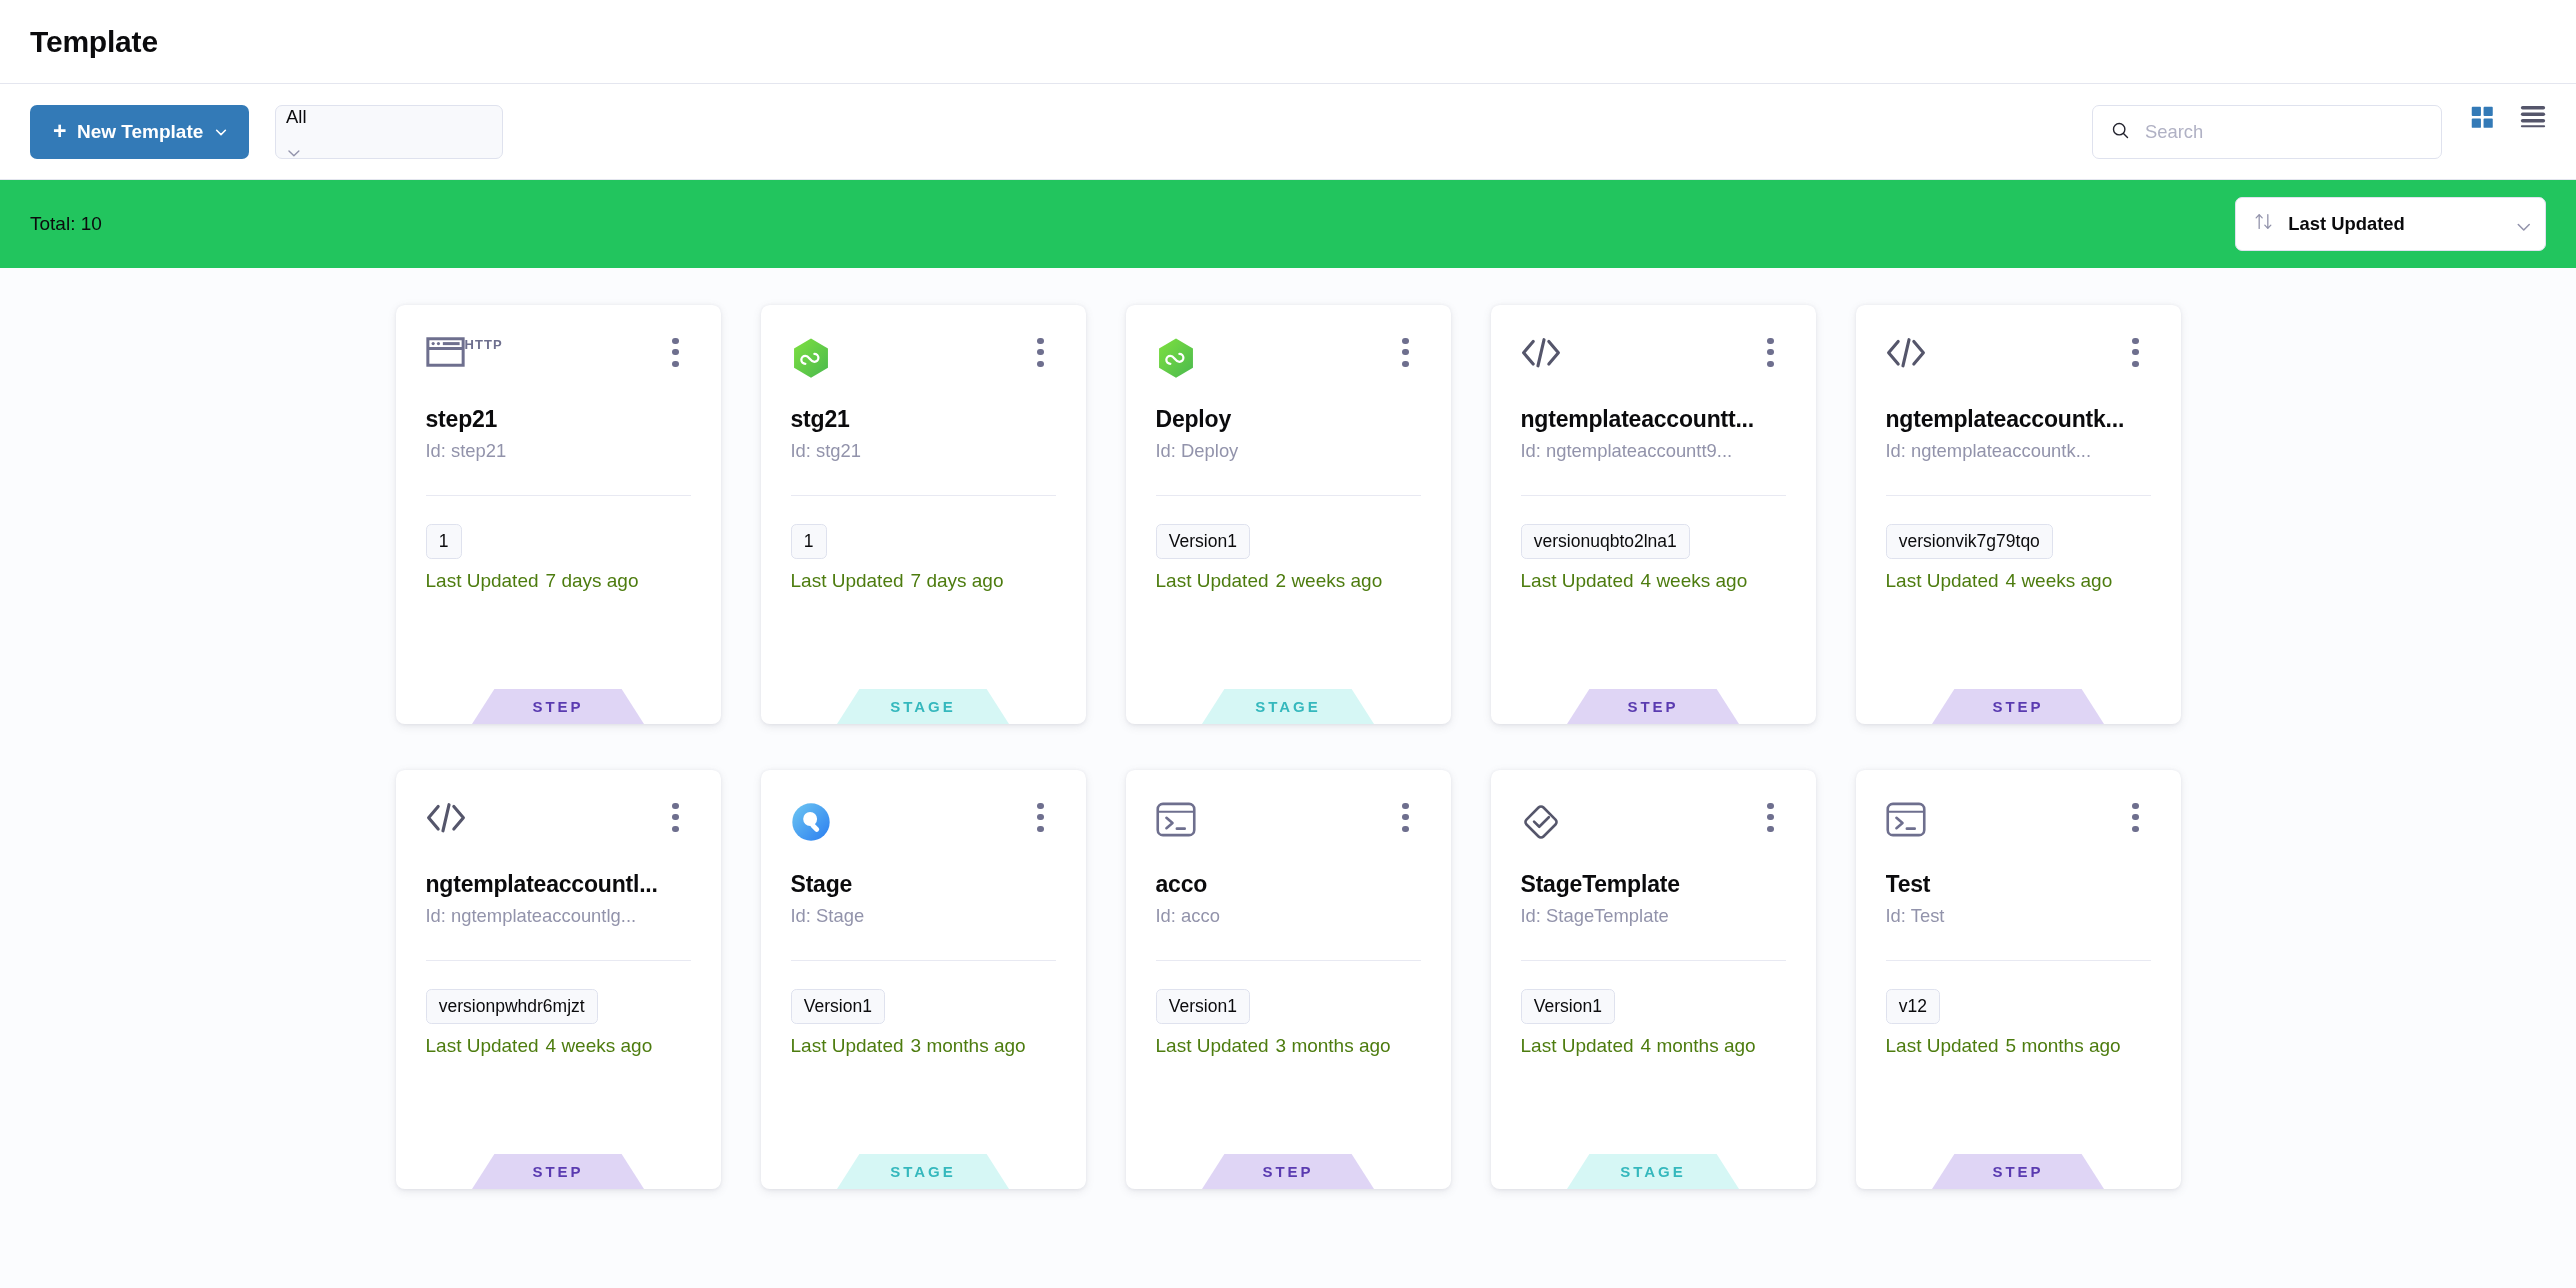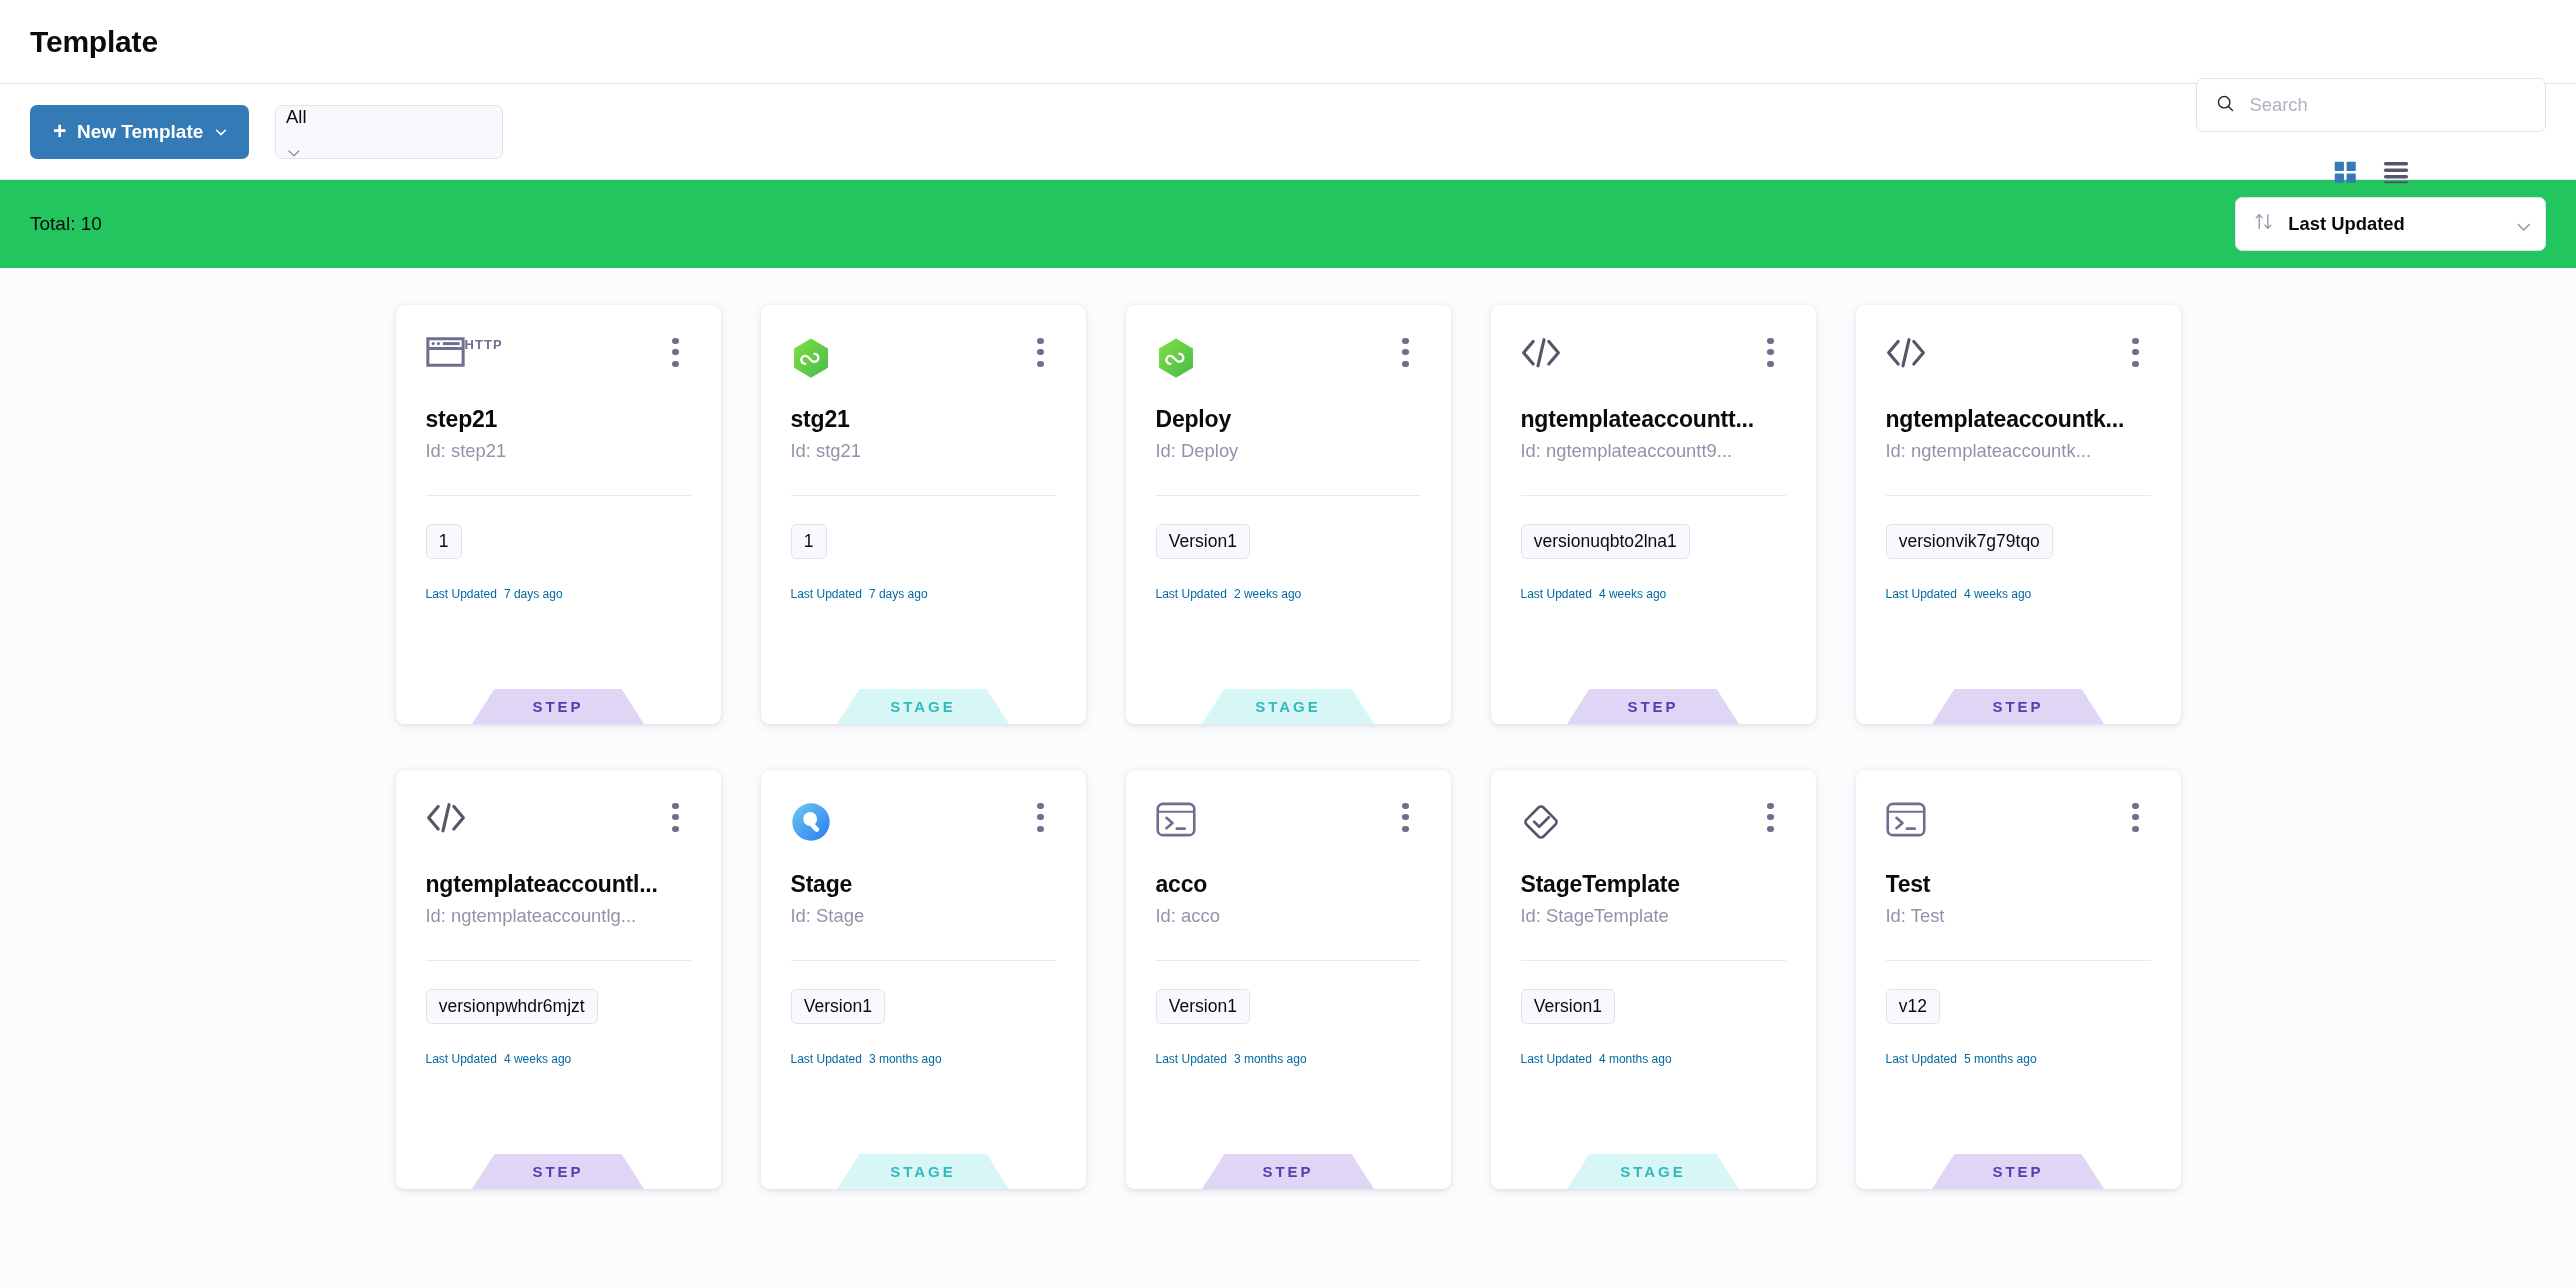--- a/index.html
+++ b/index.html
@@ -36,23 +36,22 @@
     background: #ffffff;
     display: flex;
     align-items: center;
     padding: 0 30px;
     border-bottom: 0.9px solid #e4e6ef;
   }
   .toolbar-left { display: flex; align-items: center; gap: 26px; }
   .toolbar-right {
     margin-left: auto;
     display: flex;
-    align-items: center;
+    align-items: flex-start;
     gap: 28px;
-    flex-direction: column;
   }
 
   .new-template-btn {
     display: flex;
     align-items: center;
     gap: 10.5px;
     height: 54px;
     padding: 0 23px;
     background: #337ab7;
     color: #ffffff;
@@ -201,23 +200,23 @@
     padding: 6.1px 12.3px;
     min-width: 30px;
     text-align: center;
     background: #f8f9fc;
     border: 0.9px solid #dfe2ee;
     border-radius: 5.3px;
     font-size: 17.5px;
     color: #0b0b0d;
   }
   .card-updated {
-    margin-top: 28px;
-    font-size: 12px;
-    color: #0369a1;
+    margin-top: 11px;
+    font-size: 19px;
+    color: #4d7c0f;
   }
   .card-updated .lu-label { margin-right: 7px; }
 
   
   .type-badge {
     position: absolute;
     left: 50%;
     transform: translateX(-50%);
     bottom: 0;
     width: 172px;

